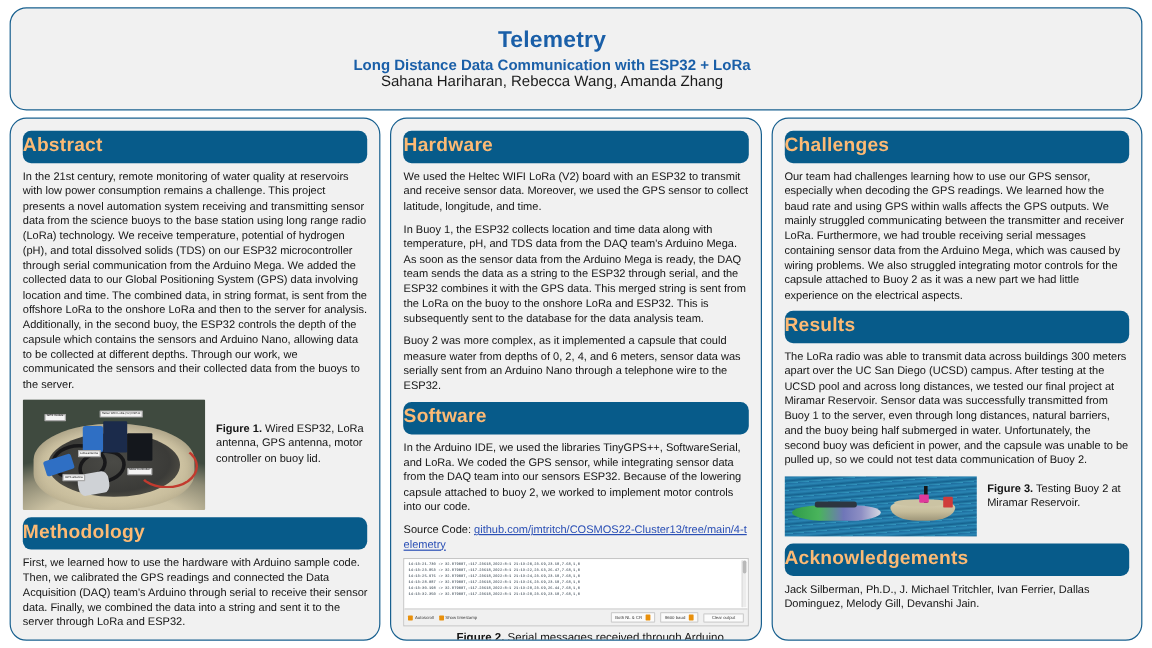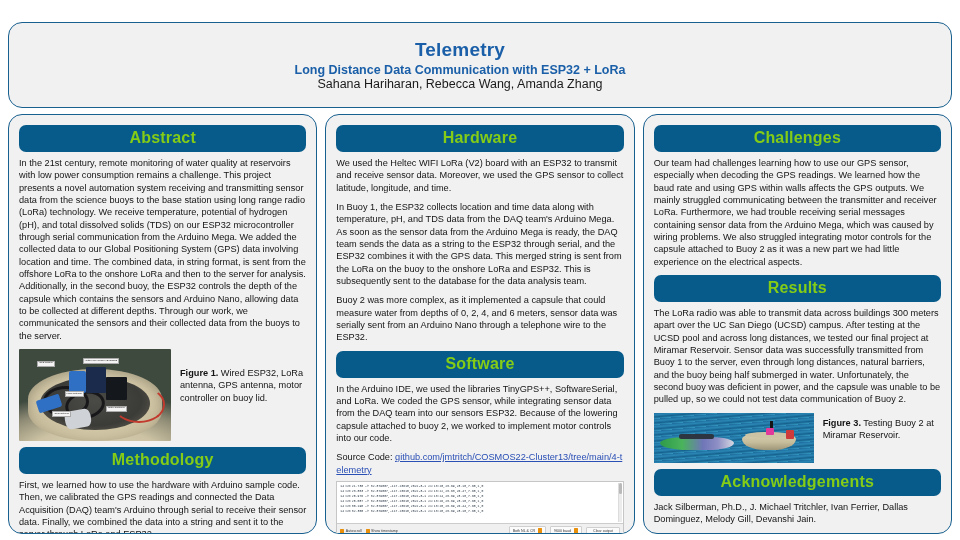--- a/index.html
+++ b/index.html
@@ -5,21 +5,21 @@
   * { box-sizing: border-box; margin: 0; padding: 0; }
   html, body {
     width: 960px; height: 540px;
     background: #ffffff;
     font-family: "Liberation Sans", sans-serif;
     overflow: hidden;
   }
   .poster {
     width: 960px; height: 540px;
     position: relative;
-    padding: 22px 8px 6px 8px;
+    padding: 6px 8px 6px 8px;
     display: flex;
     flex-direction: column;
     gap: 6px;
   }
 
   
   .header {
     border: 1.6px solid #18608f;
     border-radius: 14px;
     background: #f1f1f1;
@@ -80,23 +80,23 @@
     flex: 1 1 0;
     border: 1.6px solid #18608f;
     border-radius: 14px;
     background: #f1f1f1;
     padding: 8px 10px 8px 10px;
     overflow: hidden;
   }
 
   .sec-head {
     background: #075b8a;
-    color: #84cc16;
+    color: #fdba74;
     border-radius: 7px;
-    text-align: center;
+    text-align: left;
     font-size: 16px;
     font-weight: bold;
     padding: 4px 0 5px 0;
     margin: 2px 0 5px 0;
     letter-spacing: .2px;
   }
 
   p.body {
     font-size: 9.2px;
     line-height: 1.34;

